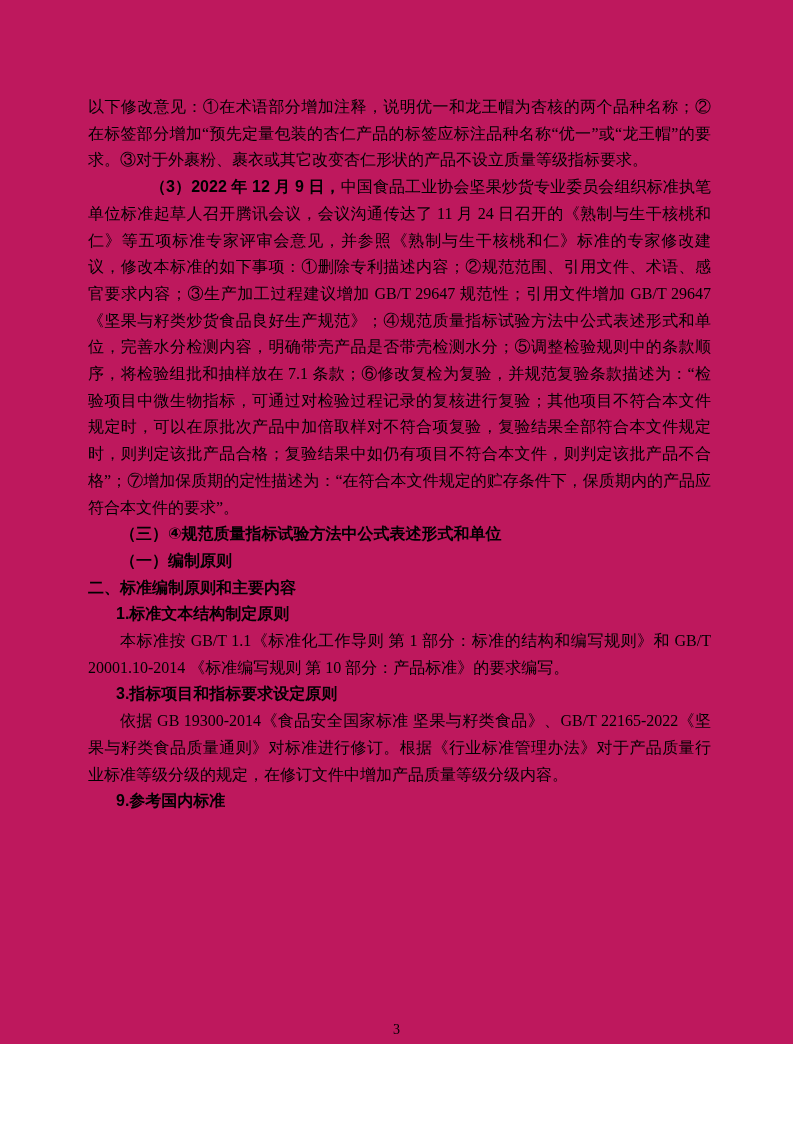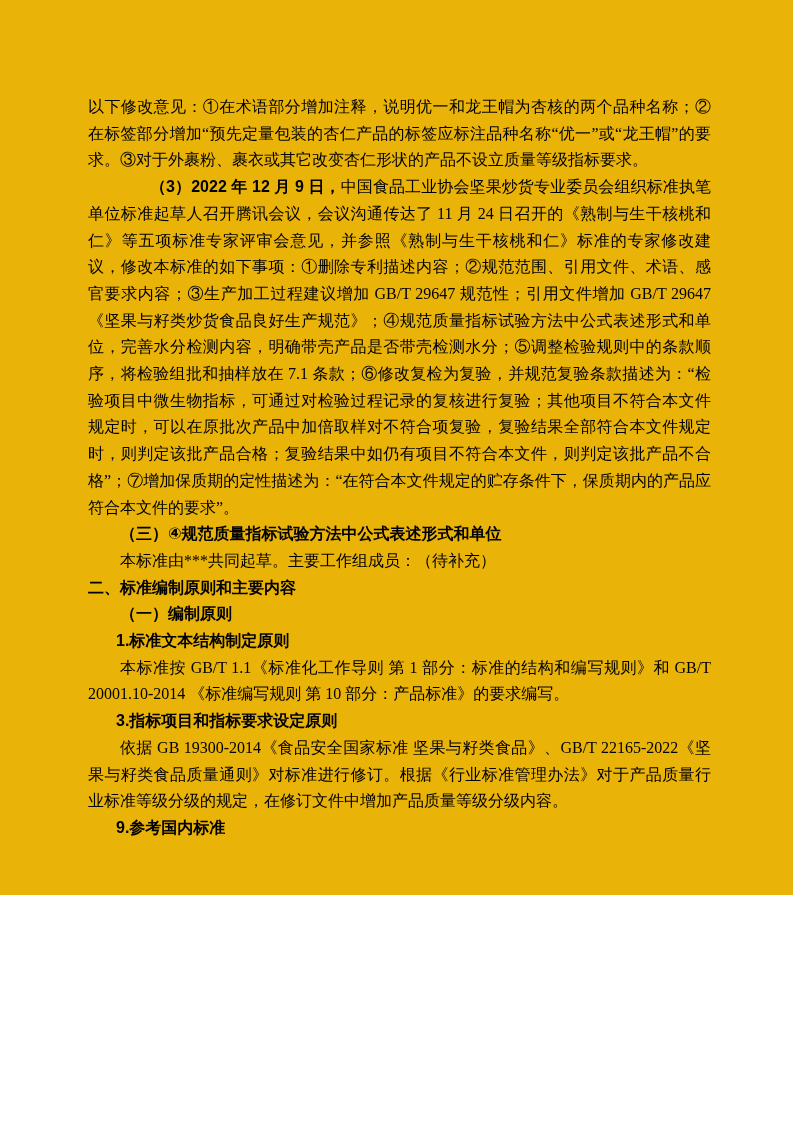--- a/index.html
+++ b/index.html
@@ -3,22 +3,22 @@
 <meta charset="utf-8">
 <style>
   html, body {
     margin: 0;
     padding: 0;
     background: #ffffff;
   }
   .page {
     position: relative;
     width: 793px;
-    height: 895px;
-    background: #eab308;
+    height: 1044px;
+    background: #be185d;
     overflow: hidden;
   }
   .content {
     position: absolute;
     left: 88px;
     top: 94px;
     width: 623px;
   }
   .content p {
     margin: 0;
@@ -53,23 +53,22 @@
   }
 </style>
 </head>
 <body>
 
 <div class="page">
   <div class="content" id="doc-body">
       <p class="body" style="text-indent: 0em;"><span>以下修改意见：①在术语部分增加注释，说明优一和龙王帽为杏核的两个品种名称；②在标签部分增加“预先定量包装的杏仁产品的标签应标注品种名称“优一”或“龙王帽”的要求。③对于外裹粉、裹衣或其它改变杏仁形状的产品不设立质量等级指标要求。</span></p>
       <p class="body" style="text-indent: 2em;"><span class="bold-run">（3）2022 年 12 月 9 日，</span><span>中国食品工业协会坚果炒货专业委员会组织标准执笔单位标准起草人召开腾讯会议，会议沟通传达了 11 月 24 日召开的《熟制与生干核桃和仁》等五项标准专家评审会意见，并参照《熟制与生干核桃和仁》标准的专家修改建议，修改本标准的如下事项：①删除专利描述内容；②规范范围、引用文件、术语、感官要求内容；③生产加工过程建议增加 GB/T 29647 规范性；引用文件增加 GB/T 29647《坚果与籽类炒货食品良好生产规范》；④规范质量指标试验方法中公式表述形式和单位，完善水分检测内容，明确带壳产品是否带壳检测水分；⑤调整检验规则中的条款顺序，将检验组批和抽样放在 7.1 条款；⑥修改复检为复验，并规范复验条款描述为：“检验项目中微生物指标，可通过对检验过程记录的复核进行复验；其他项目不符合本文件规定时，可以在原批次产品中加倍取样对不符合项复验，复验结果全部符合本文件规定时，则判定该批产品合格；复验结果中如仍有项目不符合本文件，则判定该批产品不合格”；⑦增加保质期的定性描述为：“在符合本文件规定的贮存条件下，保质期内的产品应符合本文件的要求”。</span></p>
       <p class="heading" style="text-indent: 2em;"><span>（三）④规范质量指标试验方法中公式表述形式和单位</span></p>
-      <p class="body" style="text-indent: 2em;"><span>本标准由***共同起草。主要工作组成员：（待补充）</span></p>
+      <p class="heading" style="text-indent: 2em;"><span>（一）编制原则</span></p>
       <p class="heading" style="text-indent: 0em;"><span>二、标准编制原则和主要内容</span></p>
-      <p class="heading" style="text-indent: 2em;"><span>（一）编制原则</span></p>
       <p class="heading" style="text-indent: 1.75em;"><span>1.标准文本结构制定原则</span></p>
       <p class="body" style="text-indent: 2em;"><span>本标准按 GB/T 1.1《标准化工作导则 第 1 部分：标准的结构和编写规则》和 GB/T 20001.10-2014 《标准编写规则 第 10 部分：产品标准》的要求编写。</span></p>
       <p class="heading" style="text-indent: 1.75em;"><span>3.指标项目和指标要求设定原则</span></p>
       <p class="body" style="text-indent: 2em;"><span>依据 GB 19300-2014《食品安全国家标准 坚果与籽类食品》、GB/T 22165-2022《坚果与籽类食品质量通则》对标准进行修订。根据《行业标准管理办法》对于产品质量行业标准等级分级的规定，在修订文件中增加产品质量等级分级内容。</span></p>
       <p class="heading" style="text-indent: 1.75em;"><span>9.参考国内标准</span></p>
     </div>
   <div class="page-number">3</div>
 </div>
 
 </body></html>

